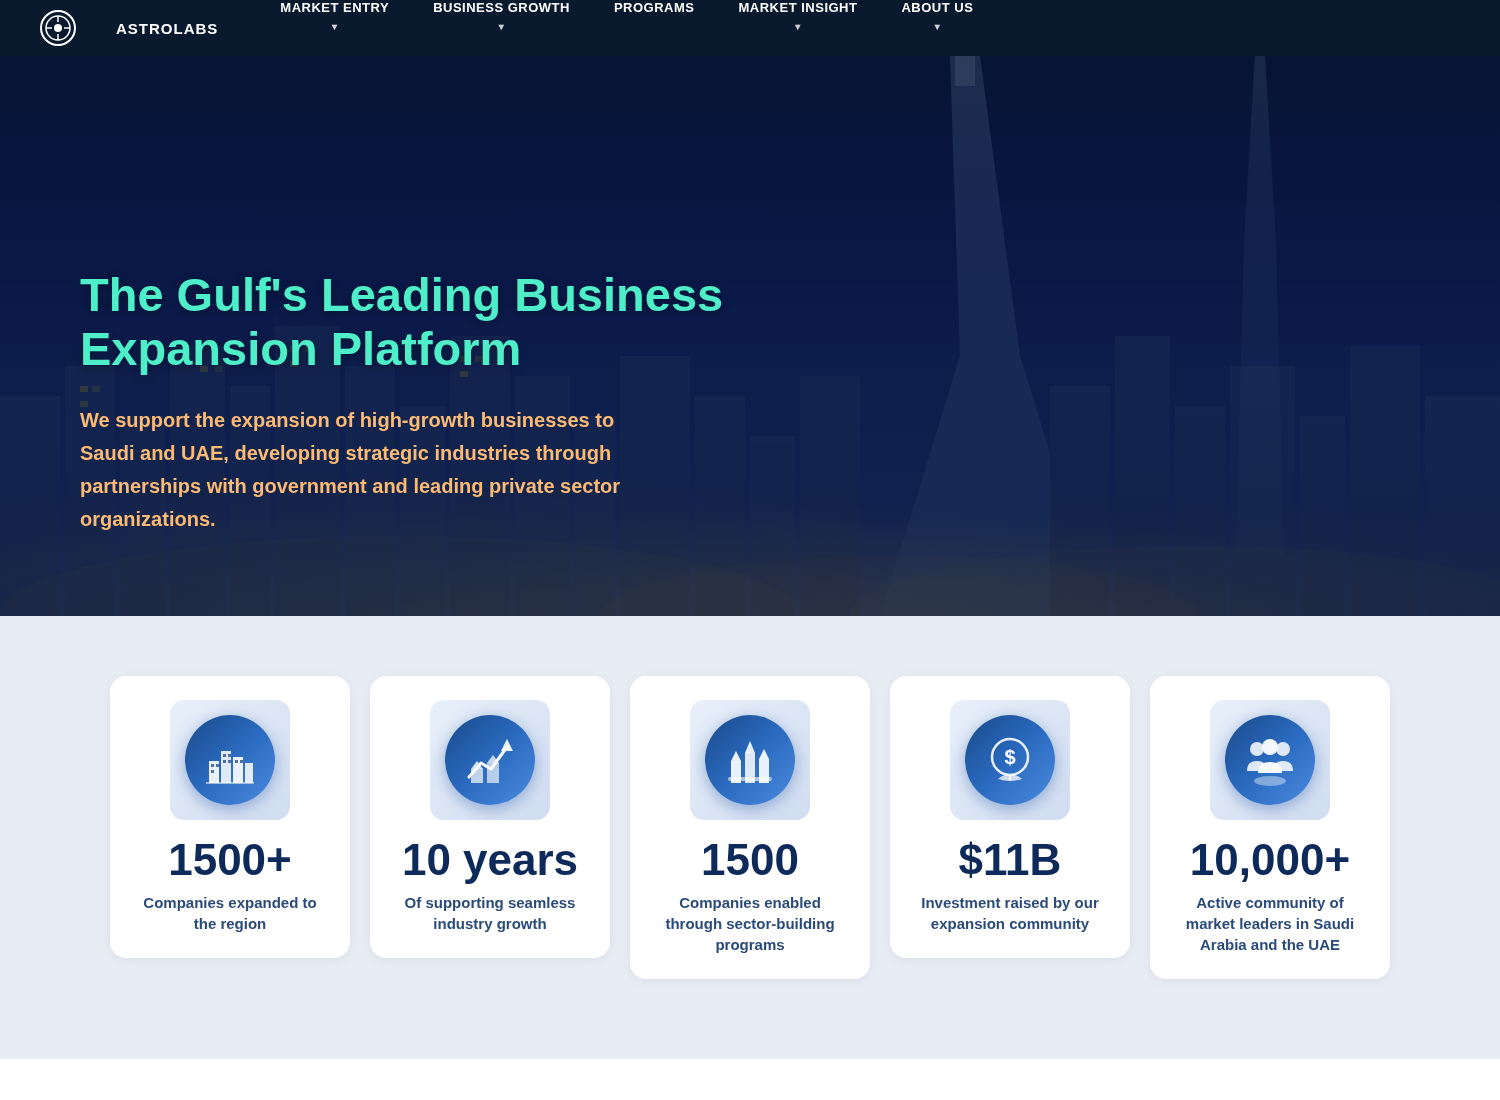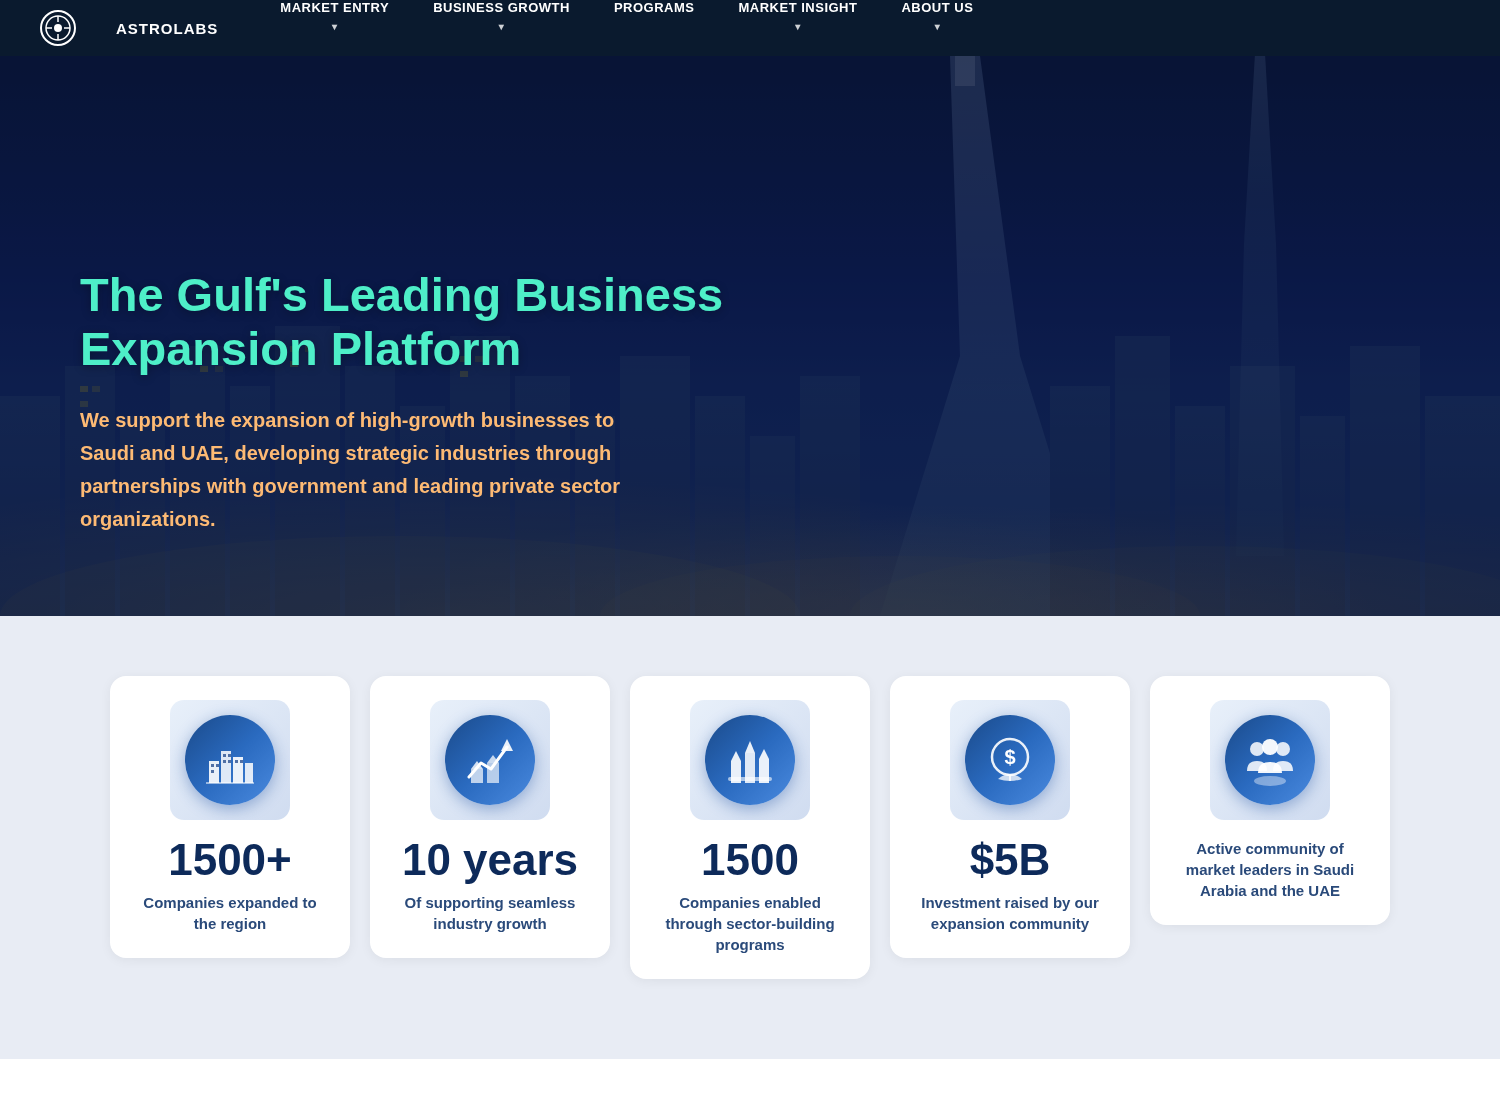--- a/index.html
+++ b/index.html
@@ -400,21 +400,21 @@
         <svg viewBox="0 0 54 54" fill="none" xmlns="http://www.w3.org/2000/svg">
 
           <circle cx="27" cy="24" r="18" stroke="white" stroke-width="2.5" fill="none" opacity="0.9"></circle>
           <text x="27" y="31" text-anchor="middle" font-size="20" font-weight="bold" fill="white" font-family="Arial">$</text>
 
           <path d="M15 46 Q27 36 39 46 Q27 50 15 46Z" fill="white" opacity="0.75"></path>
           <line x1="27" y1="42" x2="27" y2="48" stroke="white" stroke-width="2" opacity="0.8"></line>
         </svg>
       </div>
     </div>
-    <div class="stat-number">$5B</div>
+    <div class="stat-number">$11B</div>
     <div class="stat-label">Investment raised by our expansion community</div>
   </div>
 
   <div class="stat-card">
     <div class="stat-icon-wrap">
       <div class="stat-icon-circle">
         <svg viewBox="0 0 54 54" fill="none" xmlns="http://www.w3.org/2000/svg">
 
           <circle cx="14" cy="16" r="7" fill="white" opacity="0.85"></circle>
           <path d="M4 38 Q4 28 14 28 Q24 28 24 38" fill="white" opacity="0.85"></path>
@@ -422,16 +422,17 @@
           <circle cx="40" cy="16" r="7" fill="white" opacity="0.85"></circle>
           <path d="M30 38 Q30 28 40 28 Q50 28 50 38" fill="white" opacity="0.85"></path>
 
           <circle cx="27" cy="14" r="8" fill="white" opacity="0.95"></circle>
           <path d="M15 40 Q15 29 27 29 Q39 29 39 40" fill="white" opacity="0.95"></path>
 
           <ellipse cx="27" cy="48" rx="16" ry="5" fill="white" opacity="0.4"></ellipse>
         </svg>
       </div>
     </div>
+    <div class="stat-number">10,000+</div>
     <div class="stat-label">Active community of market leaders in Saudi Arabia and the UAE</div>
   </div>
 
 </section>
 
 </body></html>

